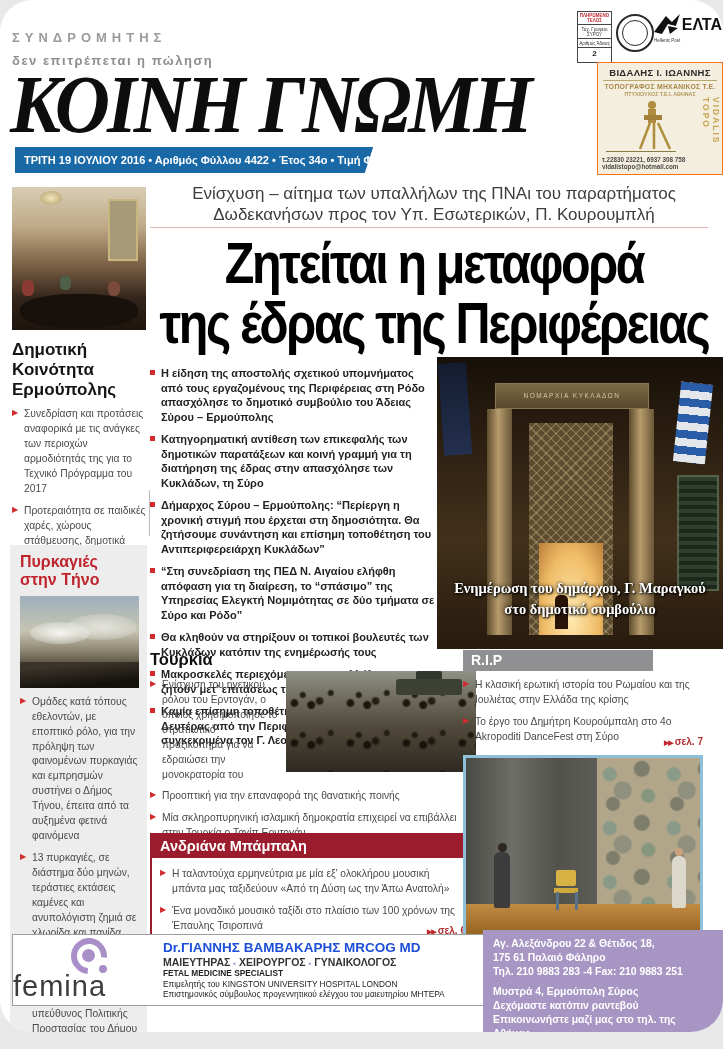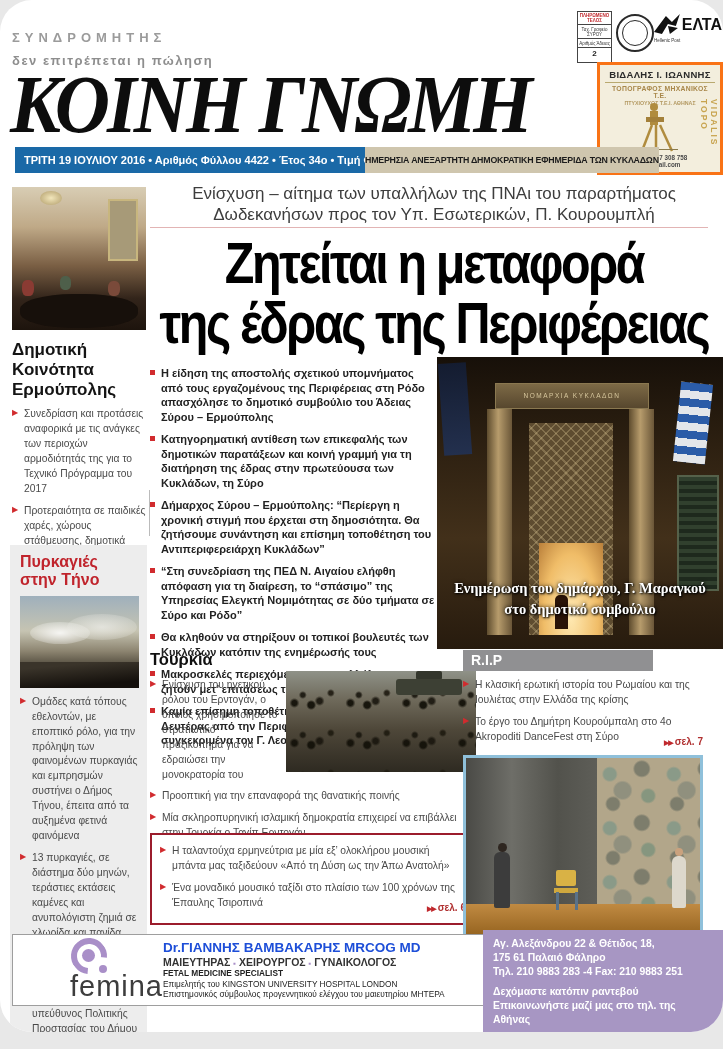--- a/index.html
+++ b/index.html
@@ -26,21 +26,21 @@
   .elta-row{display:flex;align-items:center;}
   .elta-word{font-size:16px;font-weight:bold;color:#111;letter-spacing:0;}
   .elta-sub{font-size:4.5px;color:#333;margin-left:2px;}
 
   .masthead{position:absolute;left:10px;top:58px;width:585px;height:90px;
         font-family:"Liberation Serif",serif;font-weight:bold;font-style:italic;
         font-size:78px;letter-spacing:-3px;color:#0d0d0d;white-space:nowrap;
         transform:scale(0.98,1.06);transform-origin:left top;line-height:88px;}
 
   .vidalis{position:absolute;left:597px;top:62px;width:126px;height:113px;background:#f3eedd;
-        border:3px solid #f97316;box-sizing:border-box;padding:4px 5px;}
+        border:1px solid #f97316;box-sizing:border-box;padding:4px 5px;}
   .vd-name{font-size:9.5px;font-weight:bold;color:#2a2a2a;text-align:center;letter-spacing:.3px;
         border-bottom:1px solid #b9a96f;padding-bottom:2px;}
   .vd-title{font-size:6.8px;font-weight:bold;color:#a8874a;text-align:center;margin-top:2px;letter-spacing:.3px;}
   .vd-sub{font-size:5.3px;font-weight:bold;color:#b49a63;text-align:center;margin-top:1px;}
   .vd-vert{position:absolute;right:1px;top:34px;writing-mode:vertical-rl;font-size:8.5px;
         font-weight:bold;color:#c8a450;letter-spacing:2px;}
   .vd-icon{position:absolute;left:34px;top:36px;}
   .vd-line{position:absolute;left:8px;bottom:22px;width:70px;border-top:1px solid #8a7a4a;}
   .vd-phone{position:absolute;left:4px;bottom:11px;font-size:6.3px;font-weight:bold;color:#4a4a4a;}
   .vd-mail{position:absolute;left:4px;bottom:4px;font-size:6.3px;font-weight:bold;color:#4a4a4a;}
@@ -169,21 +169,21 @@
   .th-chair .leg1,.th-chair .leg2{position:absolute;top:22px;width:3px;height:18px;background:#5a7288;}
   .th-chair .leg1{left:2px;} .th-chair .leg2{right:2px;}
   .th-man{position:absolute;left:28px;bottom:28px;width:16px;height:56px;background:#3c3c3c;border-radius:6px 6px 2px 2px;}
   .th-man::before{content:"";position:absolute;left:4px;top:-9px;width:9px;height:9px;background:#2e2620;border-radius:50%;}
   .th-woman{position:absolute;right:14px;bottom:28px;width:14px;height:52px;background:#ddd8cc;border-radius:6px 6px 2px 2px;}
   .th-woman::before{content:"";position:absolute;left:3px;top:-8px;width:8px;height:8px;background:#caa27e;border-radius:50%;}
 
   
   .femina{position:absolute;left:12px;top:934px;width:476px;height:72px;border:1px solid #9e9e9e;
      box-sizing:border-box;display:flex;align-items:center;background:#fff;}
-  .fm-logo{width:150px;text-align:right;}
+  .fm-logo{width:150px;text-align:left;}
   .fm-icon{position:relative;width:34px;height:34px;margin:0 auto;}
   .fm-ring{position:absolute;left:0;top:0;width:24px;height:24px;border:6px solid var(--fempurple);
      border-radius:50%;border-bottom-color:transparent;transform:rotate(-40deg);}
   .fm-dot{position:absolute;left:11px;top:11px;width:13px;height:13px;background:var(--fempurple);border-radius:50%;}
   .fm-dot2{position:absolute;right:-2px;bottom:-1px;width:8px;height:8px;background:var(--fempurple);border-radius:50%;}
   .fm-word{font-size:29px;color:#3d3d3d;letter-spacing:1px;margin-top:-2px;}
   .fm-info{flex:1;padding-right:6px;}
   .fm-name{font-size:13.5px;font-weight:bold;color:#1d4ed8;}
   .fm-spec{font-size:10.5px;font-weight:bold;color:#333;margin-top:1px;}
   .fm-spec .sep{color:var(--fempurple);font-size:8px;}
@@ -245,21 +245,20 @@
     </div>
     <div class="vd-vert">VIDALIS TOPO</div>
     <div class="vd-line"></div>
     <div class="vd-phone">τ.22830 23221, 6937 308 758</div>
     <div class="vd-mail">vidalistopo@hotmail.com</div>
   </div>
 
   <div class="datebar">
     <div class="db-blue">ΤΡΙΤΗ 19 ΙΟΥΛΙΟΥ 2016 • Αριθμός Φύλλου 4422 • Έτος 34ο • Τιμή Φύλλου 0,50€</div>
     <div class="db-wedge"></div>
-    <div class="db-tan">ΗΜΕΡΗΣΙΑ ΑΝΕΞΑΡΤΗΤΗ ΔΗΜΟΚΡΑΤΙΚΗ ΕΦΗΜΕΡΙΔΑ ΤΩΝ ΚΥΚΛΑΔΩΝ</div>
   </div>
 
   <div class="kicker">
     <div>Ενίσχυση – αίτημα των υπαλλήλων της ΠΝΑι του παραρτήματος</div>
     <div>Δωδεκανήσων προς τον Υπ. Εσωτερικών, Π. Κουρουμπλή</div>
   </div>
   <div class="kicker-line"></div>
   <div class="headline hl1">Ζητείται η μεταφορά</div>
   <div class="headline hl2">της έδρας της Περιφέρειας</div>
 
@@ -314,21 +313,21 @@
     </div>
   </div>
 
   <div class="mainbul">
     <div class="bul">
         <span class="sq"></span>
         <span class="tx">Η είδηση της αποστολής σχετικού υπομνήματος από τους εργαζομένους της Περιφέρειας στη Ρόδο απασχόλησε το δημοτικό συμβούλιο του Άδειας Σύρου – Ερμούπολης</span>
       </div>
     <div class="bul">
         <span class="sq"></span>
-        <span class="tx">Κατηγορηματική αντίθεση των επικεφαλής των δημοτικών παρατάξεων και κοινή γραμμή για τη διατήρηση της έδρας στην πρωτεύουσα των Κυκλάδων, τη Σύρο</span>
+        <span class="tx">Κατηγορηματική αντίθεση των επικεφαλής των δημοτικών παρατάξεων και κοινή γραμμή για τη διατήρηση της έδρας στην απασχόλησε των Κυκλάδων, τη Σύρο</span>
       </div>
     <div class="bul">
         <span class="sq"></span>
         <span class="tx">Δήμαρχος Σύρου – Ερμούπολης: “Περίεργη η χρονική στιγμή που έρχεται στη δημοσιότητα. Θα ζητήσουμε συνάντηση και επίσημη τοποθέτηση του Αντιπεριφερειάρχη Κυκλάδων”</span>
       </div>
     <div class="bul">
         <span class="sq"></span>
         <span class="tx">“Στη συνεδρίαση της ΠΕΔ Ν. Αιγαίου ελήφθη απόφαση για τη διαίρεση, το “σπάσιμο” της Υπηρεσίας Ελεγκτή Νομιμότητας σε δύο τμήματα σε Σύρο και Ρόδο”</span>
       </div>
     <div class="bul">
@@ -387,20 +386,21 @@
     <div class="bul">
       <span class="tri">▶</span>
       <span class="tx-s">Μία σκληροπυρηνική ισλαμική δημοκρατία επιχειρεί να επιβάλλει στην Τουρκία ο Ταγίπ Ερντογάν</span>
     </div>
     <div class="refline">
       <span class="pageref"><span class="ar">▶▶</span><span>σελ. 8 - 9</span></span>
     </div>
   </div>
 
   <div class="babali">
+    <div class="bb-head">Ανδριάνα Μπάμπαλη</div>
     <div class="bb-body">
       <div class="bul">
         <span class="tri">▶</span>
         <span class="tx-s">Η ταλαντούχα ερμηνεύτρια με μία εξ’ ολοκλήρου μουσική μπάντα μας ταξιδεύουν «Από τη Δύση ως την Άπω Ανατολή»</span>
       </div>
       <div class="bul">
         <span class="tri">▶</span>
         <span class="tx-s">Ένα μοναδικό μουσικό ταξίδι στο πλαίσιο των 100 χρόνων της Έπαυλης Τσιροπινά</span>
       </div>
       <div class="refline">
@@ -459,17 +459,18 @@
       <div class="fm-l">Επιμελητής του KINGSTON UNIVERSITY HOSPITAL LONDON</div>
       <div class="fm-l">Επιστημονικός σύμβουλος προγεννητικού ελέγχου του μαιευτηρίου ΜΗΤΕΡΑ</div>
     </div>
   </div>
 
   <div class="contact">
     <div>Αγ. Αλεξάνδρου 22 &amp; Θέτιδος 18,</div>
     <div>175 61 Παλαιό Φάληρο</div>
     <div>Τηλ. 210 9883 283 -4 Fax: 210 9883 251</div>
     <div class="ct-gap"></div>
+    <div>Μυστρά 4, Ερμούπολη Σύρος</div>
     <div>Δεχόμαστε κατόπιν ραντεβού</div>
     <div>Επικοινωνήστε μαζί μας στο τηλ. της Αθήνας</div>
   </div>
 
 </div>
 
 </body></html>

